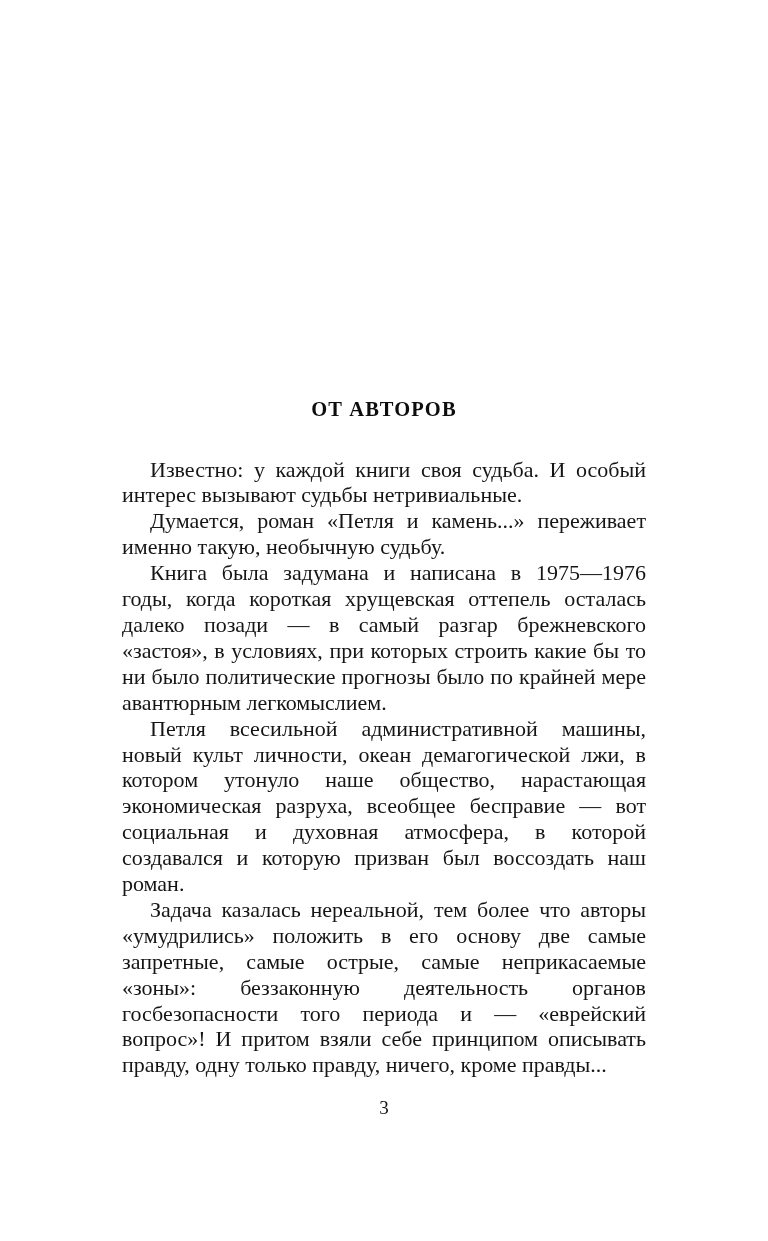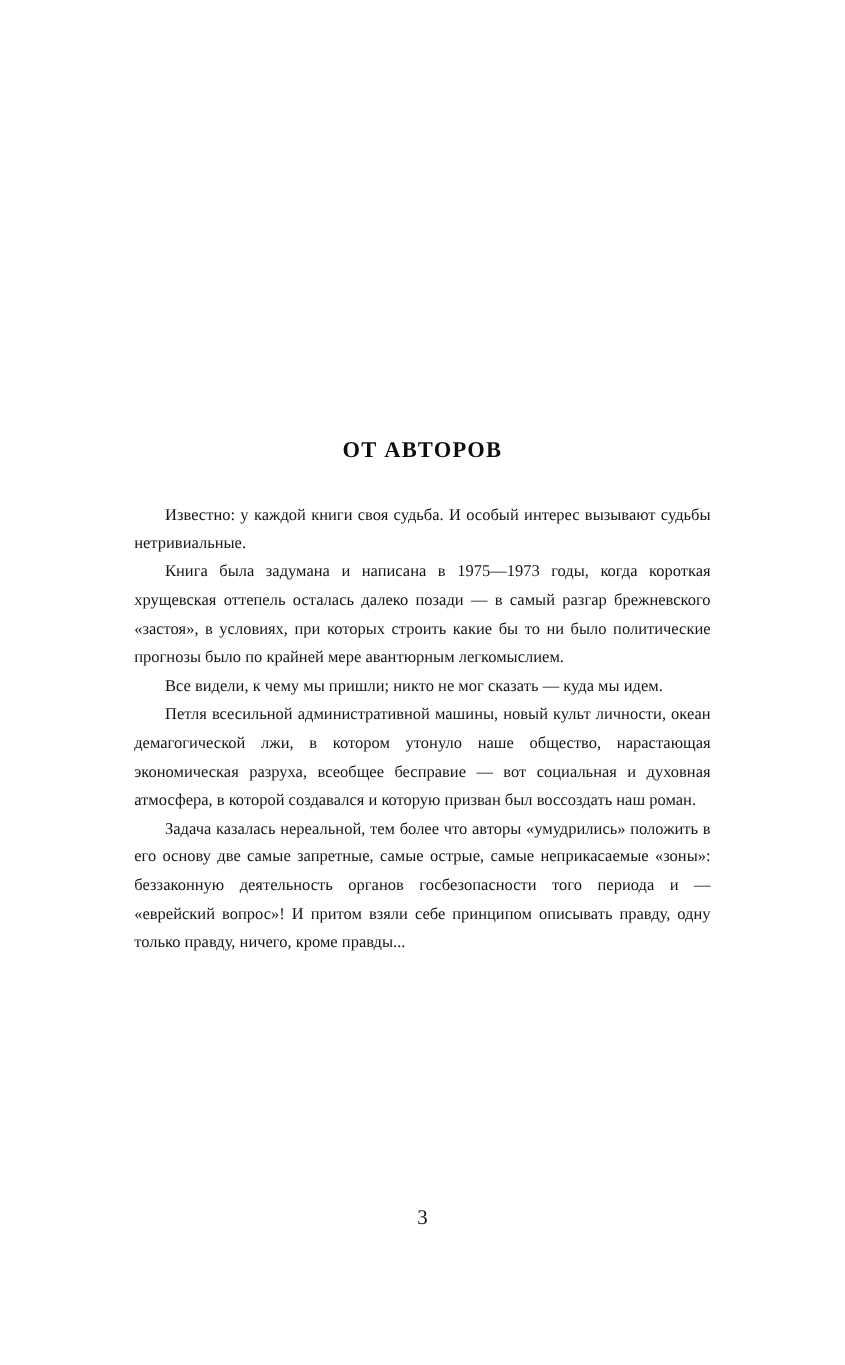--- a/index.html
+++ b/index.html
@@ -39,21 +39,21 @@
     font-size: 20.5px;
     font-weight: bold;
     text-align: center;
     letter-spacing: 1.1px;
     margin: 0 0 36px 0;
     line-height: 1.1;
     color: #0d0d0d;
   }
 
   .body-paragraph {
-    font-size: 15px;
+    font-size: 22px;
     line-height: 25.9px;
     text-align: justify;
     text-justify: inter-word;
     text-indent: 28px;
     margin: 0;
     hyphens: manual;
     -webkit-hyphens: manual;
     color: #151515;
   }
 
@@ -72,24 +72,24 @@
 <body>
 
 <div class="page">
 
   <div class="text-block">
 
     <h1 class="chapter-heading">ОТ АВТОРОВ</h1>
 
     <p class="body-paragraph">Известно: у каждой книги своя судьба. И особый интерес вызывают судьбы нетривиальные.</p>
 
+    <p class="body-paragraph">Думается, роман «Петля и камень...» переживает именно такую, необычную судьбу.</p>
 
-    <p class="body-paragraph">Книга была задумана и написана в 1975—1973 годы, когда короткая хрущевская оттепель осталась далеко позади — в самый разгар брежневского «застоя», в условиях, при которых строить какие бы то ни было политические прогнозы было по крайней мере авантюрным легкомыслием.</p>
+    <p class="body-paragraph">Книга была задумана и написана в 1975—1976 годы, когда короткая хрущевская оттепель осталась далеко позади — в самый разгар брежневского «застоя», в условиях, при которых строить какие бы то ни было политические прогнозы было по крайней мере авантюрным легкомыслием.</p>
 
-    <p class="body-paragraph">Все видели, к чему мы пришли; никто не мог сказать — куда мы идем.</p>
 
     <p class="body-paragraph">Петля всесильной административной машины, новый культ личности, океан демагогической лжи, в котором утонуло наше общество, нарастающая экономическая разруха, всеобщее бесправие — вот социальная и духовная атмосфера, в которой создавался и которую призван был воссоздать наш роман.</p>
 
     <p class="body-paragraph">Задача казалась нереальной, тем более что авторы «умудрились» положить в его основу две самые запретные, самые острые, самые неприкасаемые «зоны»: беззаконную деятельность органов госбезопасности того периода и — «еврейский вопрос»! И притом взяли себе принципом описывать правду, одну только правду, ничего, кроме правды...</p>
 
 
   </div>
 
   <div class="page-number">3</div>
 

